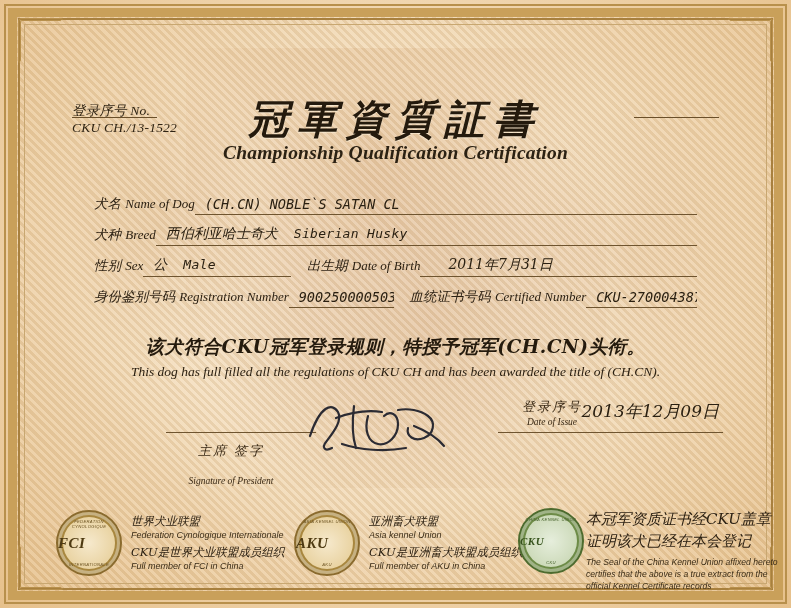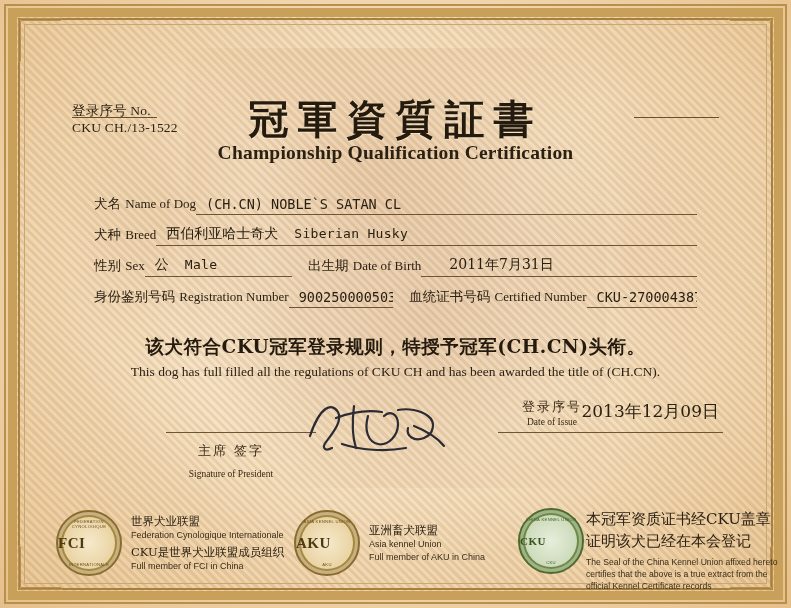--- a/index.html
+++ b/index.html
@@ -15,20 +15,21 @@
   }
 
   
   .certificate {
     position: relative;
     width: 791px;
     height: 608px;
     box-sizing: border-box;
     background:
       radial-gradient(ellipse at 50% 45%, #fbeedb 0%, #f6e2c4 38%, #efd3ab 62%, #e6c08b 100%);
+    font-style: italic;
   }
   .frame-outer {
     position: absolute;
     left: 4px; top: 4px; right: 4px; bottom: 4px;
     border: 2px solid #b8904c;
     box-sizing: border-box;
   }
   .frame-band {
     position: absolute;
     left: 8px; top: 8px; right: 8px; bottom: 8px;
@@ -235,21 +236,21 @@
     font-family: "DejaVu Serif", serif;
     font-size: 13px;
     letter-spacing: 2px;
     display: block;
     margin-top: 44px;
   }
   .sig-label .en {
     font-family: "Liberation Serif", serif;
     font-size: 9.5px;
     display: block;
-    margin-top: 9px;
+    margin-top: 16px;
   }
   .sig-line {
     position: absolute;
     left: 128px; top: 398px;
     width: 150px;
     border-bottom: 1px solid #6f5530;
   }
   .signature-mark {
     position: absolute;
     left: 264px; top: 362px;
@@ -519,20 +520,21 @@
 
     <div class="emb-group g2">
       <div class="seal">
         <span class="micro-top">ASIA KENNEL UNION</span>
         <span class="seal-core">AKU</span>
         <span class="micro-bot">AKU</span>
       </div>
       <div class="emb-text">
         <div class="t-zh">亚洲畜犬联盟</div>
         <div class="t-en">Asia kennel Union</div>
+        <div class="t-zh2">CKU是亚洲畜犬联盟成员组织</div>
         <div class="t-en">Full member of AKU in China</div>
       </div>
     </div>
 
     <div class="emb-group g3">
       <div class="seal green">
         <span class="micro-top">CHINA KENNEL UNION</span>
         <span class="seal-core">CKU</span>
         <span class="micro-bot">CKU</span>
       </div>

